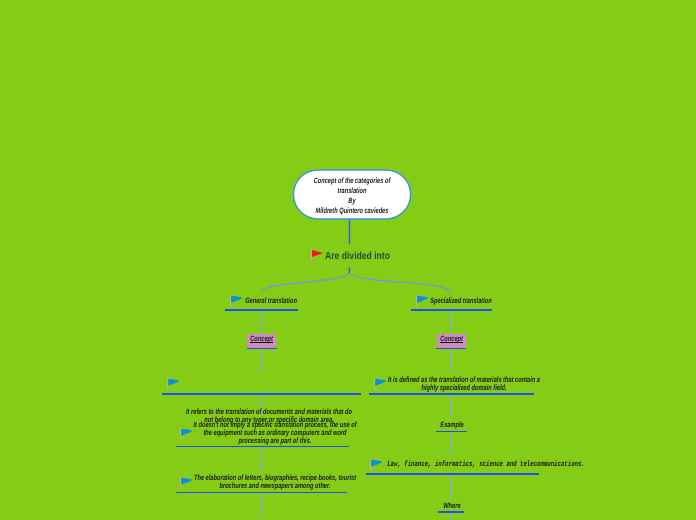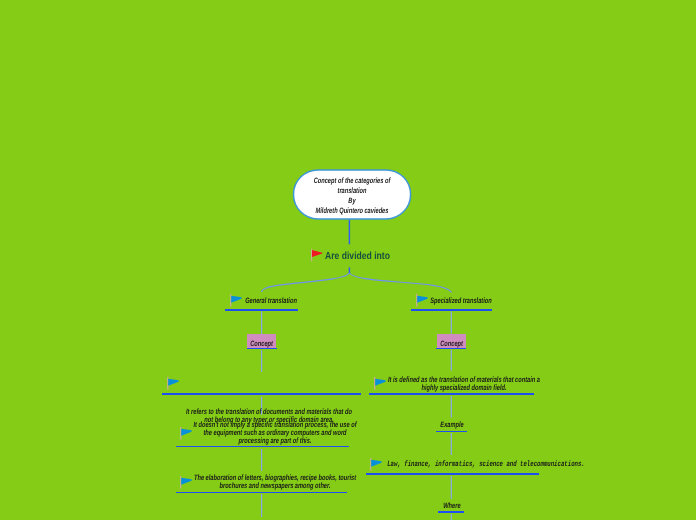--- a/index.html
+++ b/index.html
@@ -42,21 +42,21 @@
     font-style:italic;font-weight:bold;color:#1a1a1a;
     font-size:7.8px;line-height:8.1px;text-align:center;
     white-space:pre;
     transform:scaleX(0.728);
   }
   .uline{position:absolute;height:1.5px;background:#1e4ff5;}
 
   
   .pinkbox{
     position:absolute;background:#d08cbf;
-    display:flex;align-items:flex-end;justify-content:center;
+    display:flex;align-items:flex-start;justify-content:center;text-decoration:underline;
   }
   .pinkbox span,.plainlbl span{
     font-style:italic;font-weight:bold;font-size:7.8px;color:#1a1a1a;
     transform:scaleX(0.728);white-space:nowrap;
   }
   .plainlbl{
     position:absolute;
     display:flex;align-items:center;justify-content:center;
   }
 </style>

